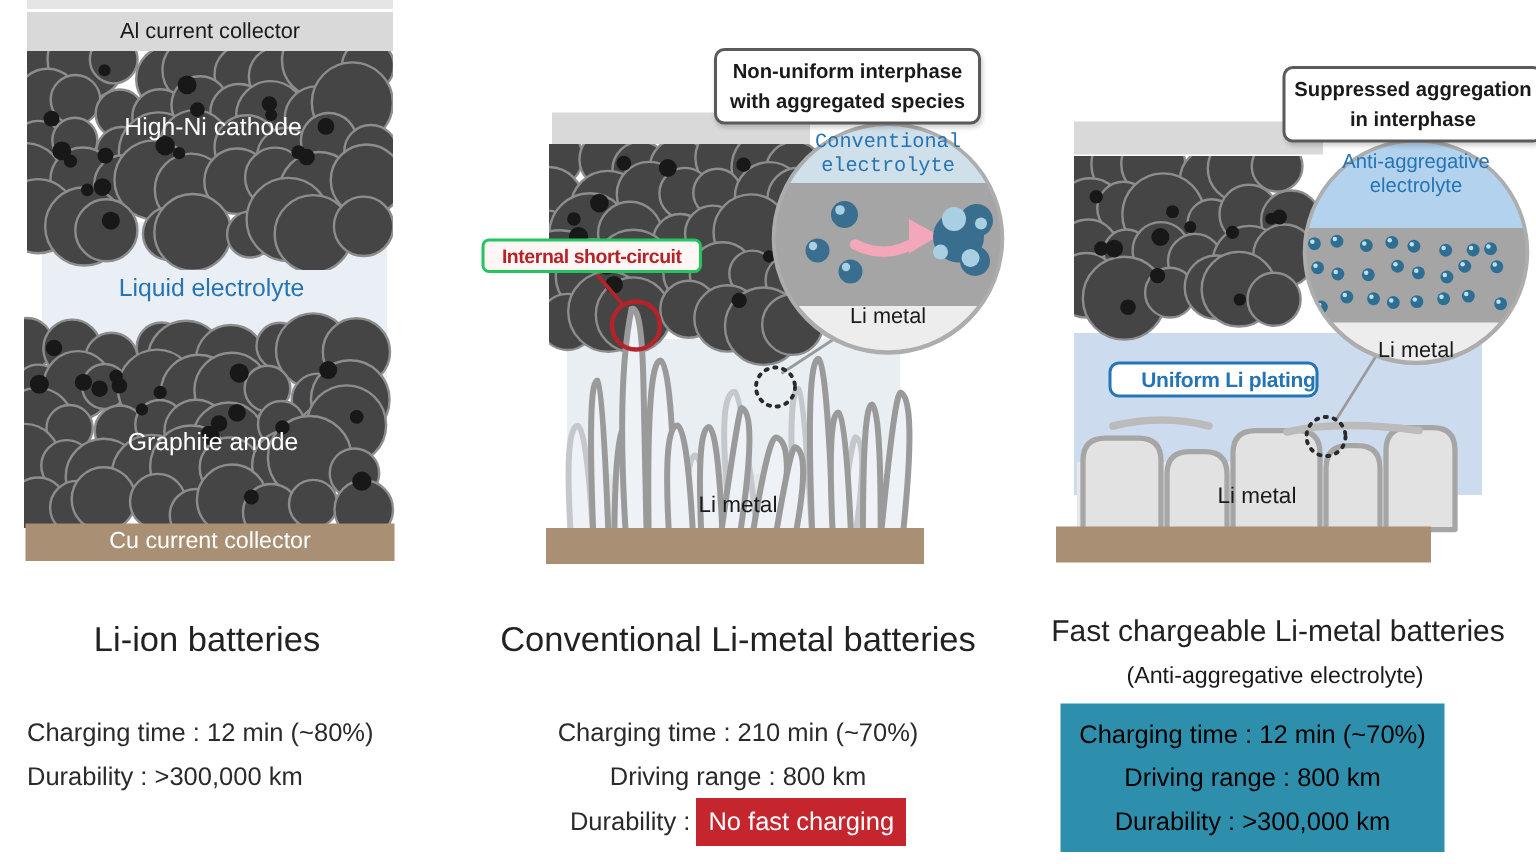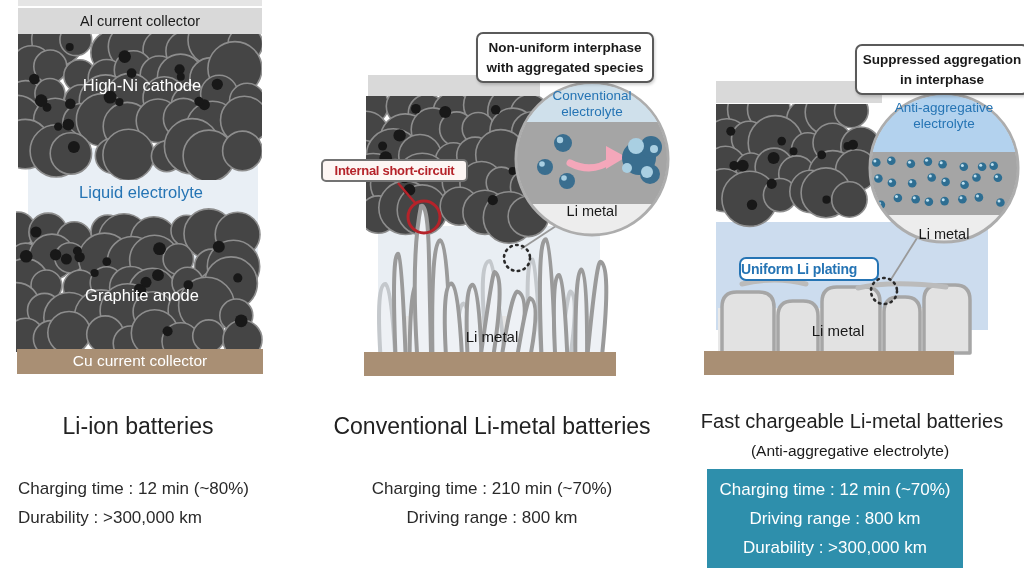--- a/index.html
+++ b/index.html
@@ -12,41 +12,41 @@
   .lbl-on-dark{color:#ffffff;font-size:16.5px;}
   .lbl-black{color:#1a1a1a;font-size:14.5px;}
   .lbl-blue{color:#2574b4;font-size:16.5px;}
   .callout{
     background:#ffffff;border:2px solid #5a5a5a;border-radius:7px;
     font-weight:bold;font-size:13.5px;line-height:1.45;color:#1a1a1a;
     text-align:center;padding:4px 2px;box-shadow:1px 2px 3px rgba(0,0,0,0.18);
     white-space:nowrap;
   }
   .redbox{
-    background:#fdf6f4;border:2px solid #737373;border-radius:5px;
+    background:#fdf6f4;border:2px solid #22c55e;border-radius:5px;
     color:#b5232a;font-weight:bold;font-size:13px;letter-spacing:-0.3px;
     text-align:center;padding:2px 0;white-space:nowrap;
   }
   .bluebox{
     background:#ffffff;border:2px solid #2574b4;border-radius:7px;
     color:#2574b4;font-weight:bold;font-size:14px;letter-spacing:-0.2px;
-    text-align:left;padding:2px 0;white-space:nowrap;margin-top:16px;
+    text-align:right;padding:2px 0;white-space:nowrap;
   }
   .maglbl{font-size:13.5px;line-height:1.18;color:#2574b4;text-align:center;white-space:normal;}
   .panel-title{font-size:23px;color:#222;}
   .stats{font-size:17px;line-height:29px;color:#2a2a2a;}
   .badge-red{
     display:inline-block;background:#c5262e;color:#ffffff;
     padding:1px 8px 2px 8px;margin-left:4px;
   }
   .tealbox{
     background:#2e8fac;color:#ffffff;font-size:17px;line-height:29px;
     text-align:center;padding:6px 0;
   }
-  .tealbox div{color:#ffffff;}
+  .tealbox div{color:#000000;}
 </style>
 </head>
 <body>
 
 <div id="stage">
 
   <svg class="abs" style="left:0;top:0;" width="1024" height="576" viewBox="0 0 1024 576">
 
     <rect x="18" y="0" width="244" height="6" fill="#e5e5e5"></rect>
     <rect x="18" y="8" width="244" height="26" fill="#d9d9d9"></rect>
@@ -435,21 +435,21 @@
   <div class="abs ctr lbl-on-dark" style="left:142px;top:76px;">High-Ni cathode</div>
   <div class="abs ctr lbl-blue" style="left:141px;top:183px;">Liquid electrolyte</div>
   <div class="abs ctr lbl-on-dark" style="left:142px;top:286px;">Graphite anode</div>
   <div class="abs ctr lbl-on-dark" style="left:140px;top:352px;font-size:15.5px;">Cu current collector</div>
 
   <div class="abs callout" style="left:476px;top:32px;width:170px;">
     <div>Non-uniform interphase</div>
     <div>with aggregated species</div>
   </div>
   <div class="abs redbox" style="left:321px;top:159px;width:143px;">Internal short-circuit</div>
-  <div class="abs ctr maglbl" style="left:592px;top:88px;width:110px;white-space:normal;">Conventional electrolyte</div>
+  <div class="abs ctr maglbl" style="left:592px;top:88px;width:110px;white-space:normal;font-family:Liberation Mono, monospace;">Conventional electrolyte</div>
   <div class="abs ctr" style="left:592px;top:203px;font-size:14.5px;color:#1a1a1a;">Li metal</div>
   <div class="abs ctr" style="left:492px;top:328px;font-size:15px;color:#1a1a1a;">Li metal</div>
 
   <div class="abs callout" style="left:855px;top:44px;width:166px;">
     <div>Suppressed aggregation</div>
     <div>in interphase</div>
   </div>
   <div class="abs ctr maglbl" style="left:944px;top:100px;width:145px;white-space:normal;">Anti-aggregative electrolyte</div>
   <div class="abs ctr" style="left:944px;top:226px;font-size:14.5px;color:#1a1a1a;">Li metal</div>
   <div class="abs bluebox" style="left:739px;top:241px;width:136px;">Uniform Li plating</div>
@@ -458,20 +458,23 @@
   <div class="abs ctr panel-title" style="left:138px;top:413px;">Li-ion batteries</div>
   <div class="abs stats" style="left:18px;top:474px;width:242px;text-align:left;">
     <div>Charging time : 12 min (~80%)</div>
     <div>Durability : &gt;300,000 km</div>
   </div>
 
   <div class="abs ctr panel-title" style="left:492px;top:413px;">Conventional Li-metal batteries</div>
   <div class="abs stats" style="left:345px;top:474px;width:294px;text-align:center;">
     <div>Charging time : 210 min (~70%)</div>
     <div>Driving range : 800 km</div>
+    <div>
+      <span>Durability :</span><span class="badge-red">No fast charging</span>
+    </div>
   </div>
 
   <div class="abs ctr panel-title" style="left:852px;top:410px;font-size:20px;">Fast chargeable Li-metal batteries</div>
   <div class="abs ctr" style="left:850px;top:442px;font-size:15.5px;color:#1a1a1a;">(Anti-aggregative electrolyte)</div>
   <div class="abs tealbox" style="left:707px;top:469px;width:256px;">
     <div>Charging time : 12 min (~70%)</div>
     <div>Driving range : 800 km</div>
     <div>Durability : &gt;300,000 km</div>
   </div>
 

